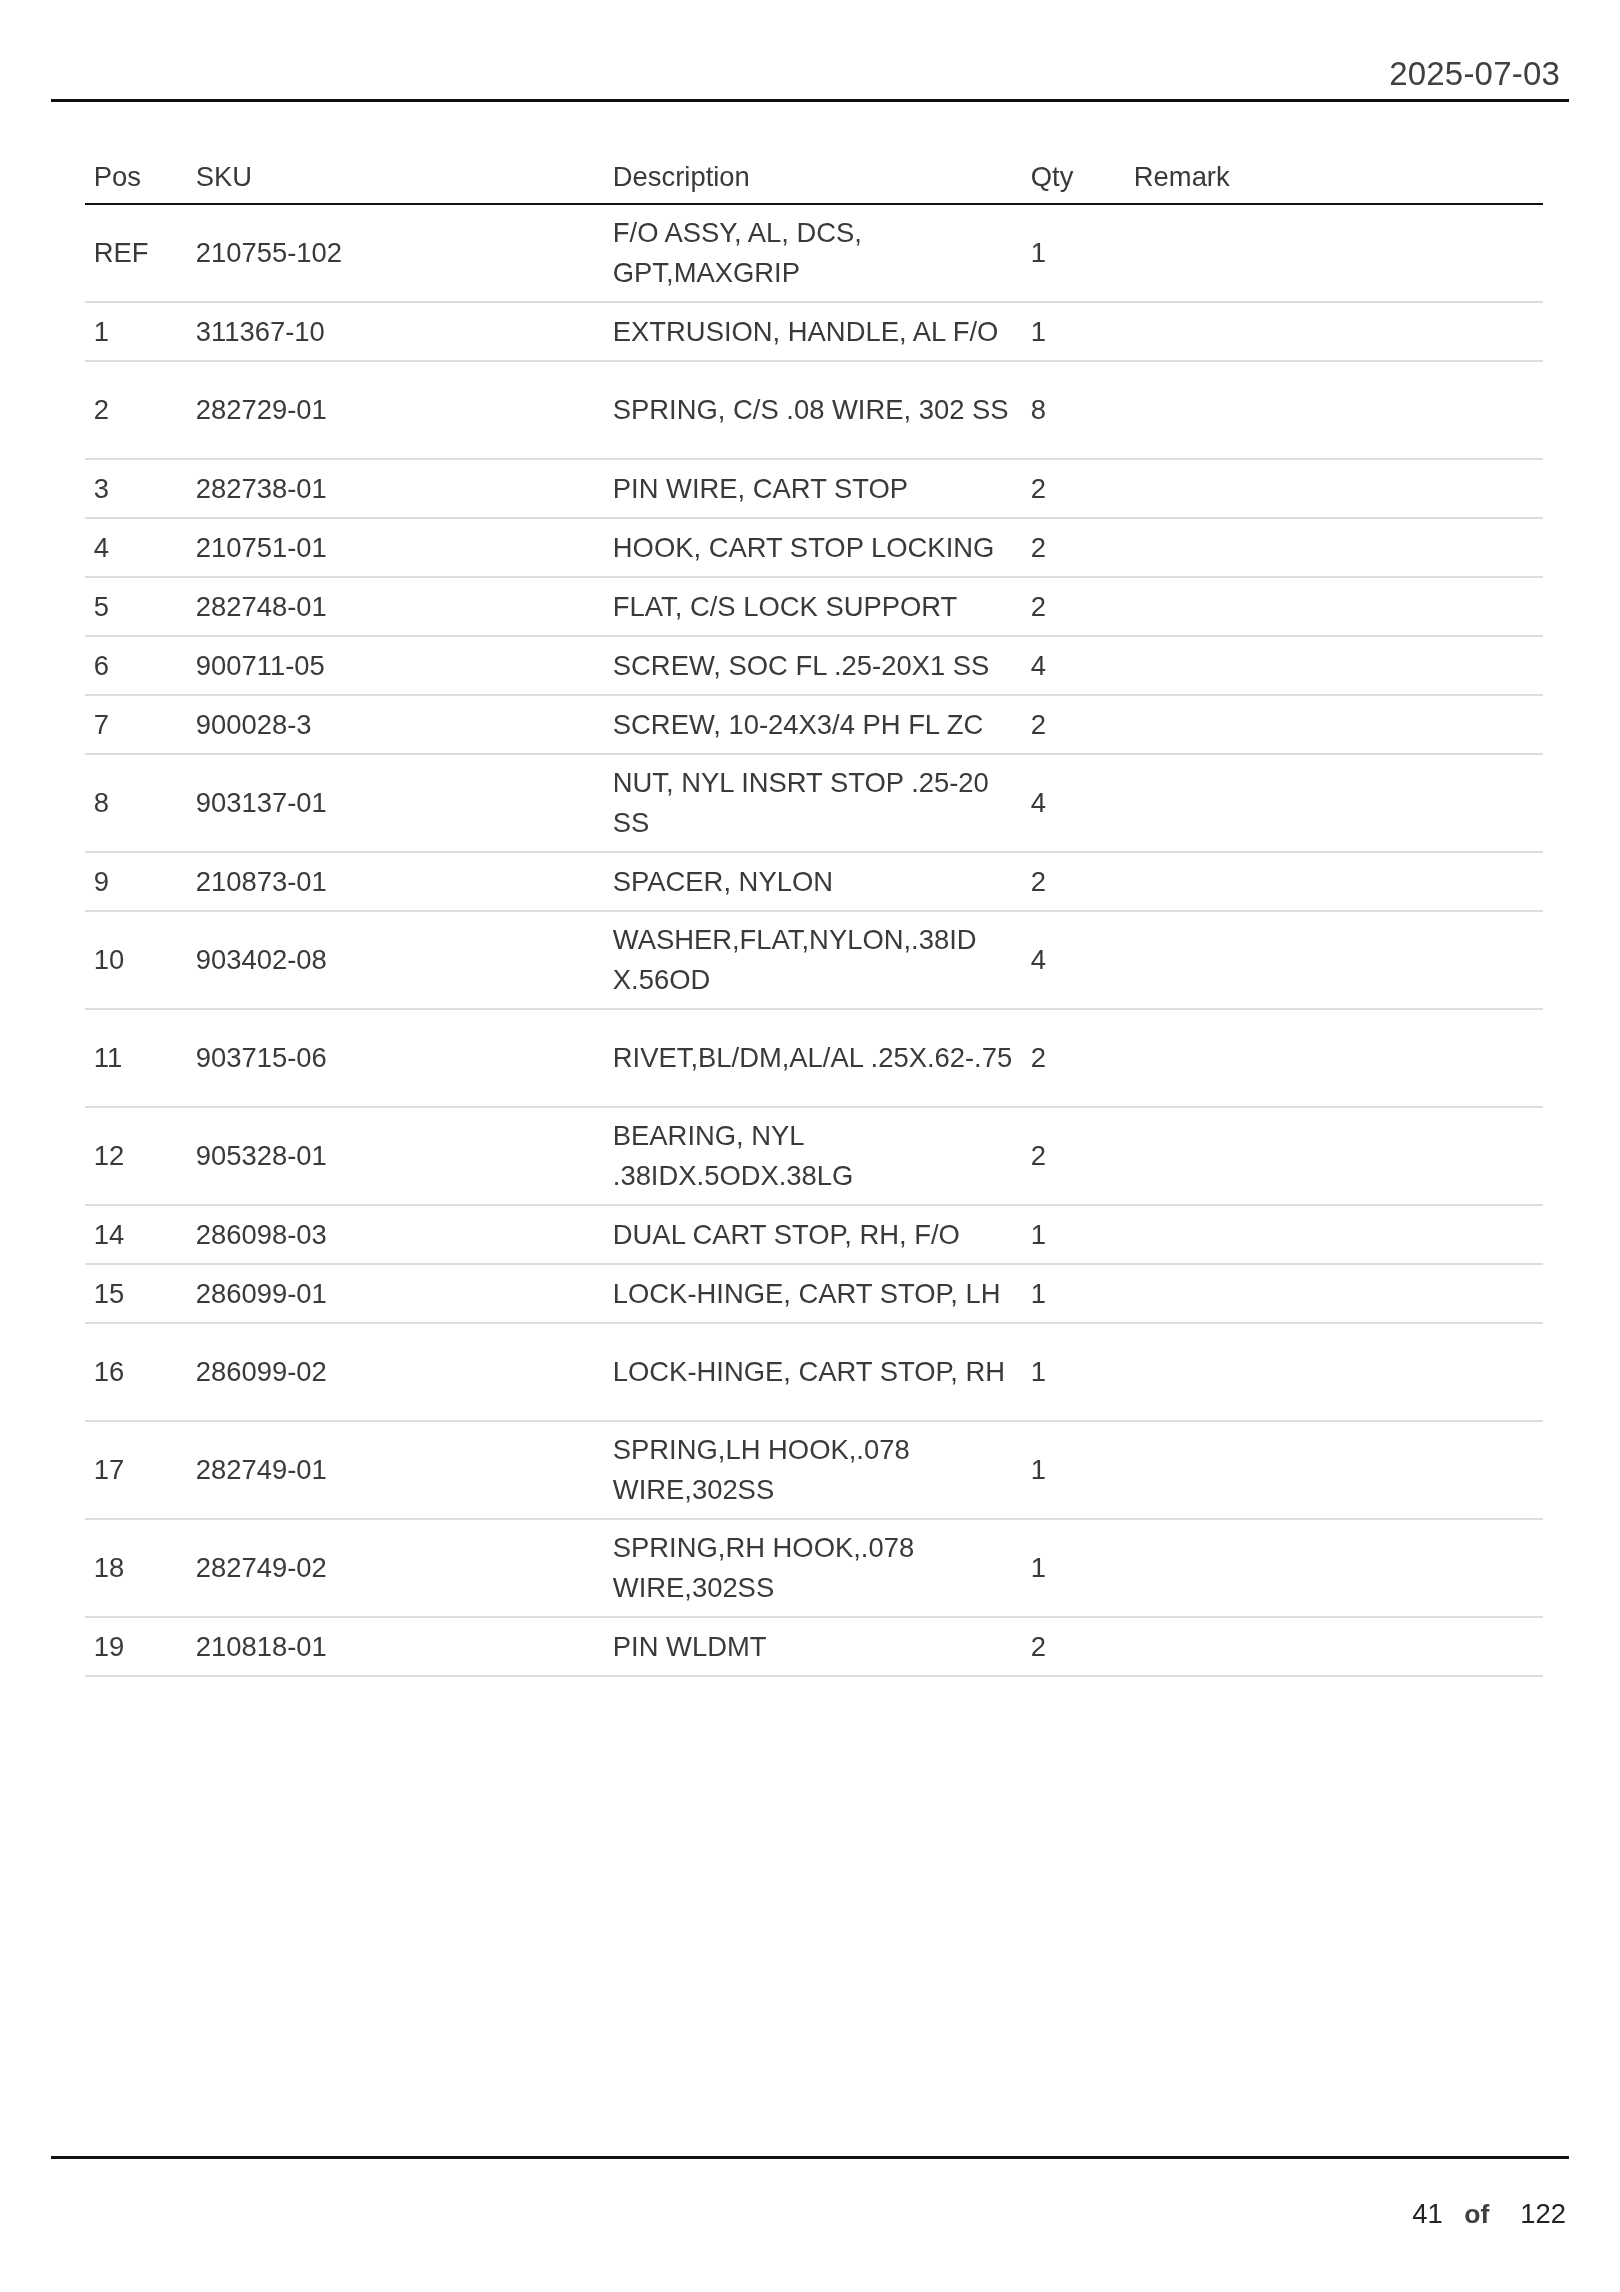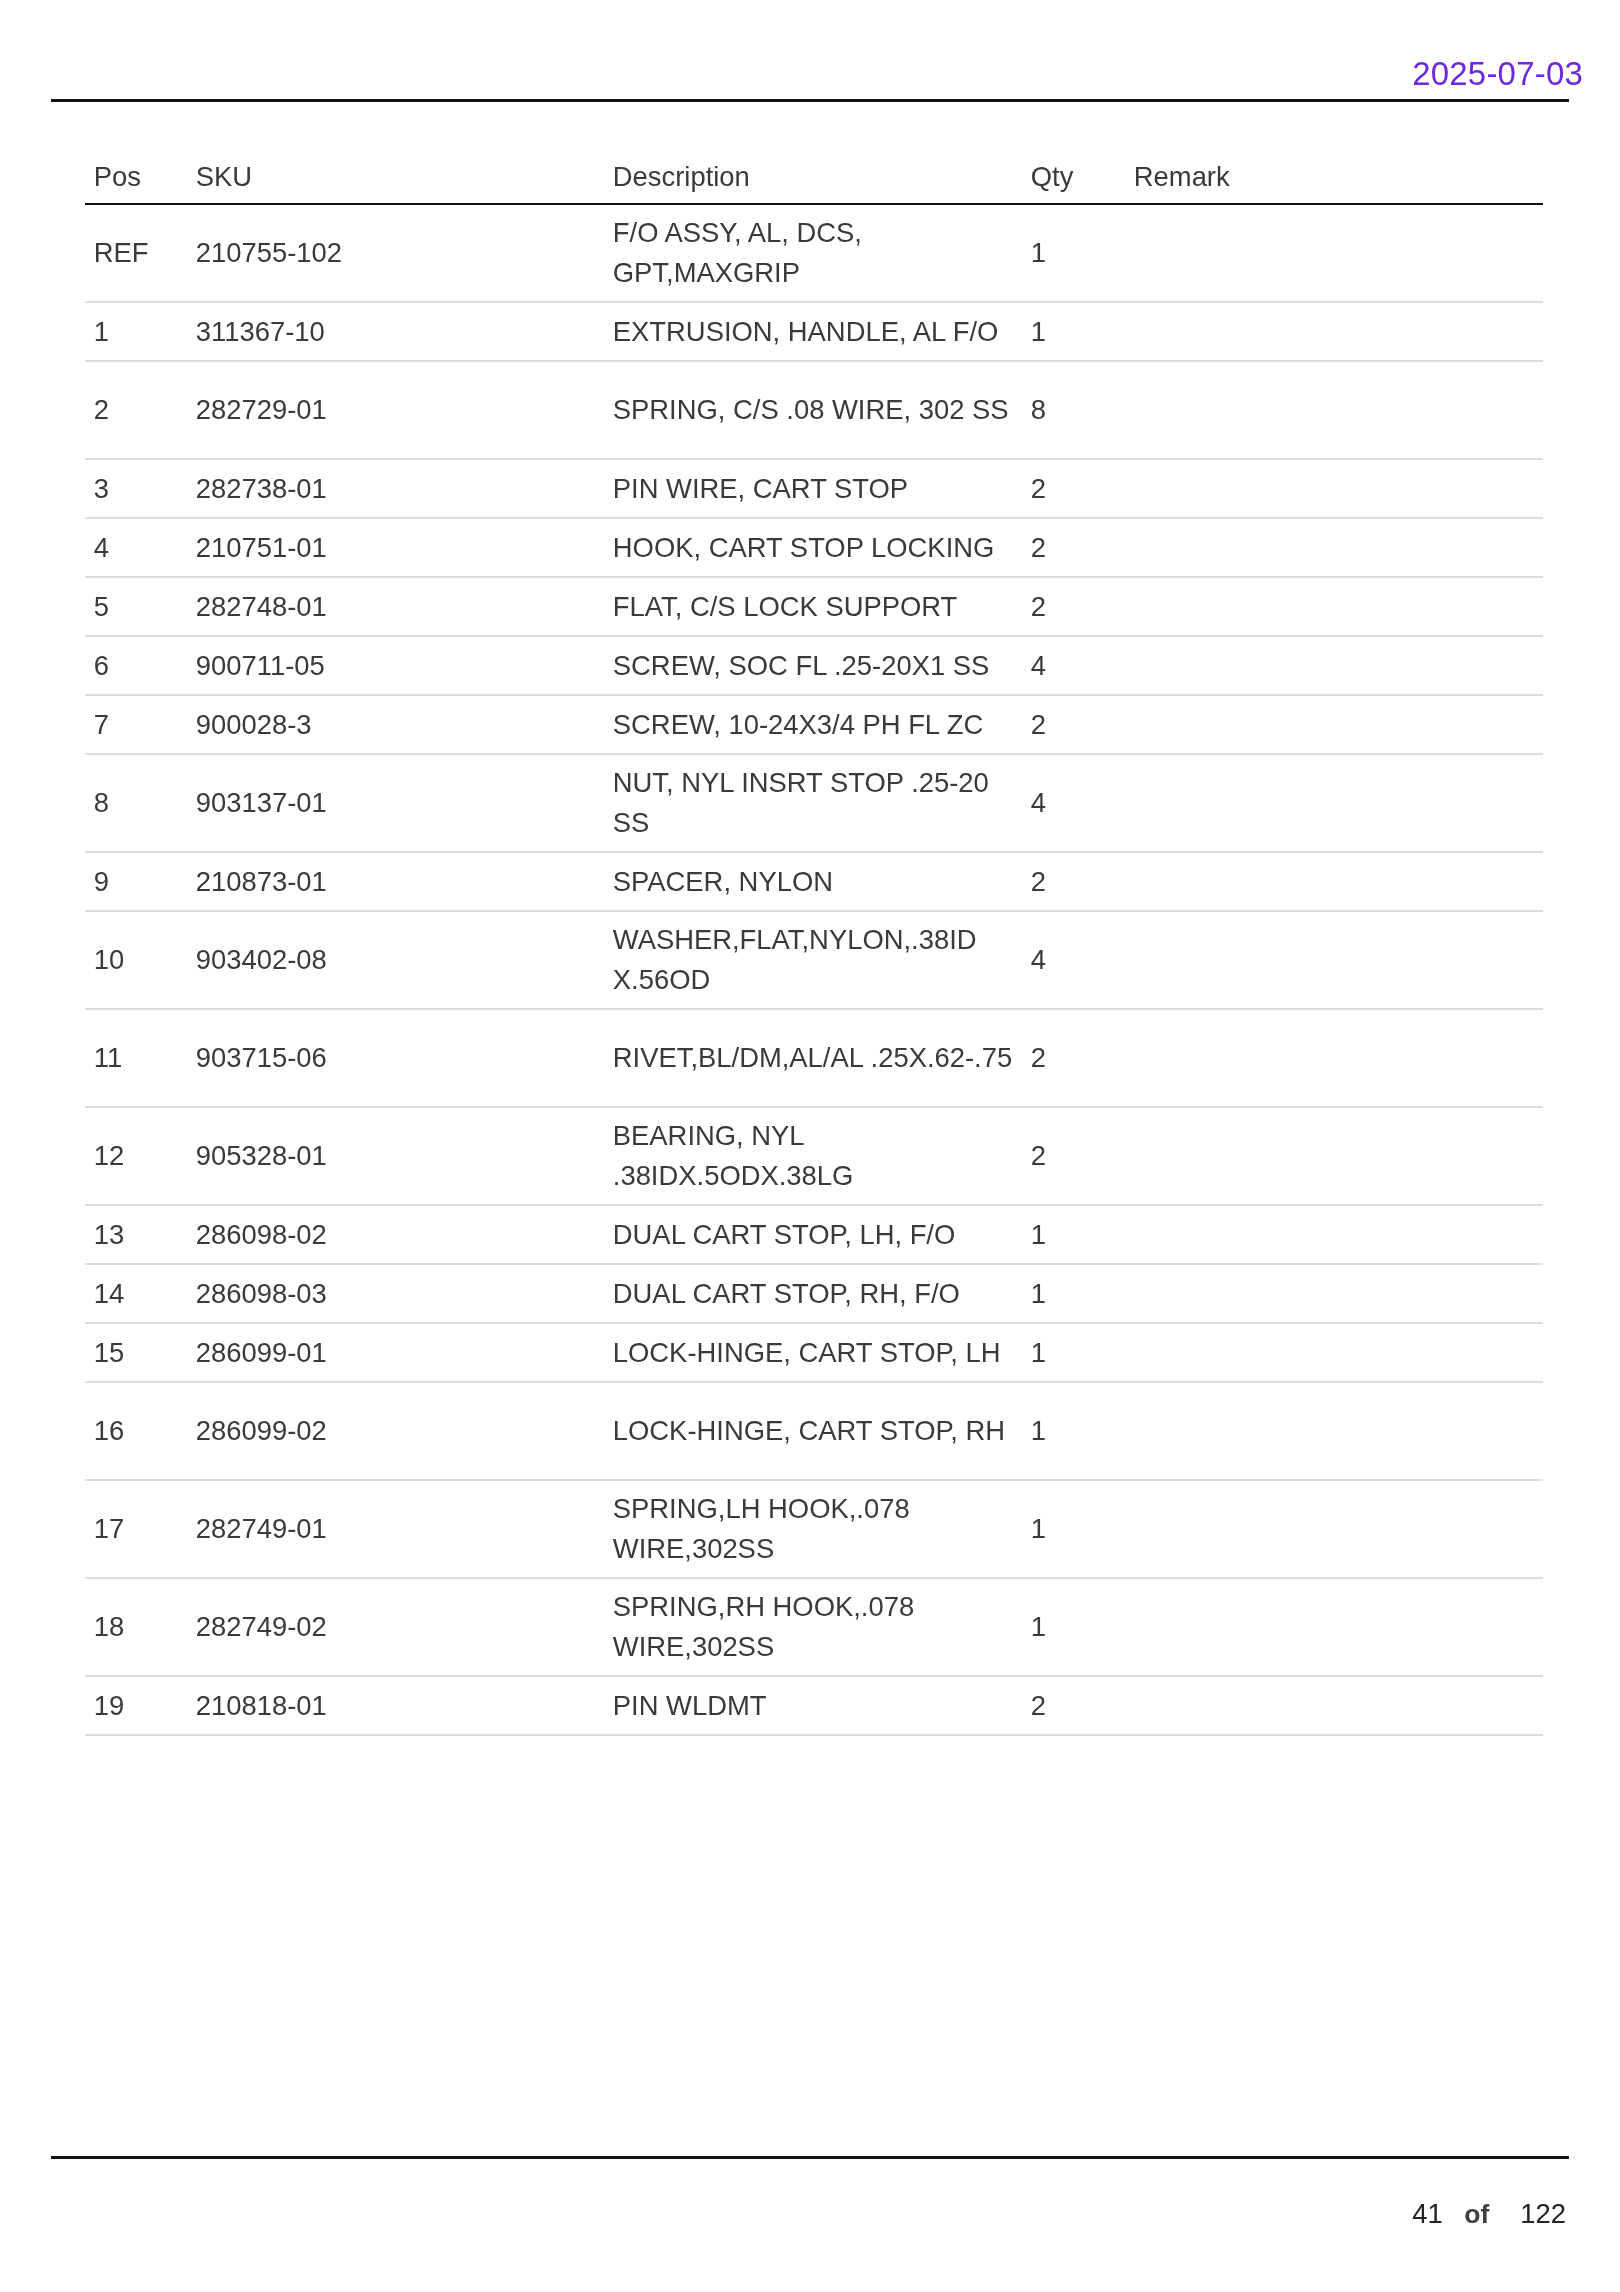--- a/index.html
+++ b/index.html
@@ -2,22 +2,22 @@
 <html><head>
   <meta charset="utf-8">
   <style>
     html, body { margin: 0; padding: 0; background: #ffffff; }
     body {
       width: 1620px; height: 2293px; position: relative; overflow: hidden;
       font-family: "Liberation Sans", "DejaVu Sans", sans-serif;
       color: #3a3a3a;
     }
     .page-date {
-      position: absolute; right: 37px; top: 55px;
-      font-size: 33px; color: #6d28d9; letter-spacing: 0.2px;
+      position: absolute; right: 60px; top: 55px;
+      font-size: 33px; color: #404040; letter-spacing: 0.2px;
     }
     .top-rule {
       position: absolute; left: 51px; width: 1518px; top: 99px;
       height: 2.9px; background: #111;
     }
     .parts-table {
       position: absolute; left: 85px; top: 150px; width: 1458px;
       border-collapse: collapse; table-layout: fixed;
       font-size: 27.4px; color: #3a3a3a;
     }
@@ -159,27 +159,20 @@
         <td></td>
       </tr>
       <tr class="row-double">
         <td>12</td>
         <td>905328-01</td>
         <td class="desc-cell">BEARING, NYL .38IDX.5ODX.38LG</td>
         <td>2</td>
         <td></td>
       </tr>
       <tr class="row-single">
-        <td>13</td>
-        <td>286098-02</td>
-        <td class="desc-cell">DUAL CART STOP, LH, F/O</td>
-        <td>1</td>
-        <td></td>
-      </tr>
-      <tr class="row-single">
         <td>14</td>
         <td>286098-03</td>
         <td class="desc-cell">DUAL CART STOP, RH, F/O</td>
         <td>1</td>
         <td></td>
       </tr>
       <tr class="row-single">
         <td>15</td>
         <td>286099-01</td>
         <td class="desc-cell">LOCK-HINGE, CART STOP, LH</td>

